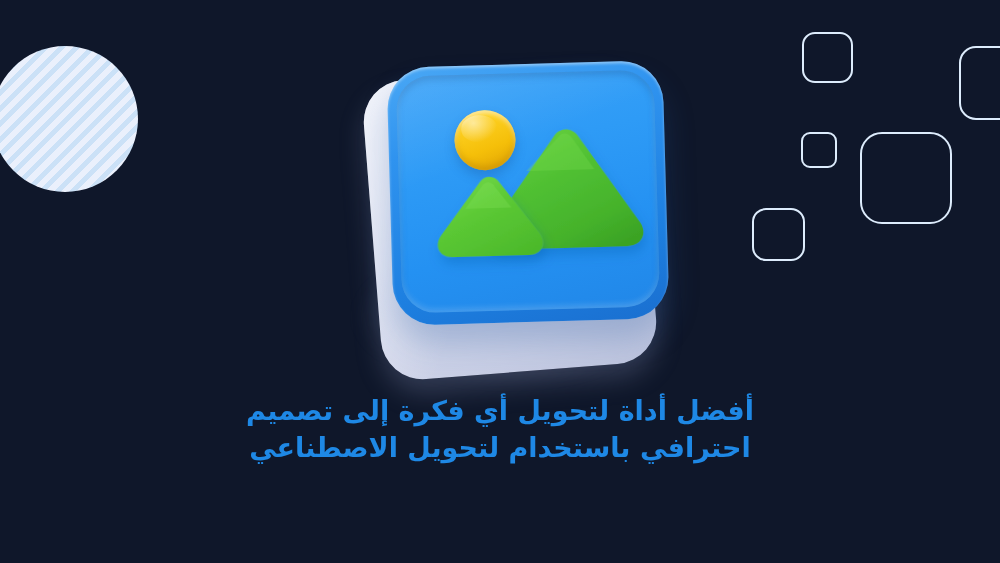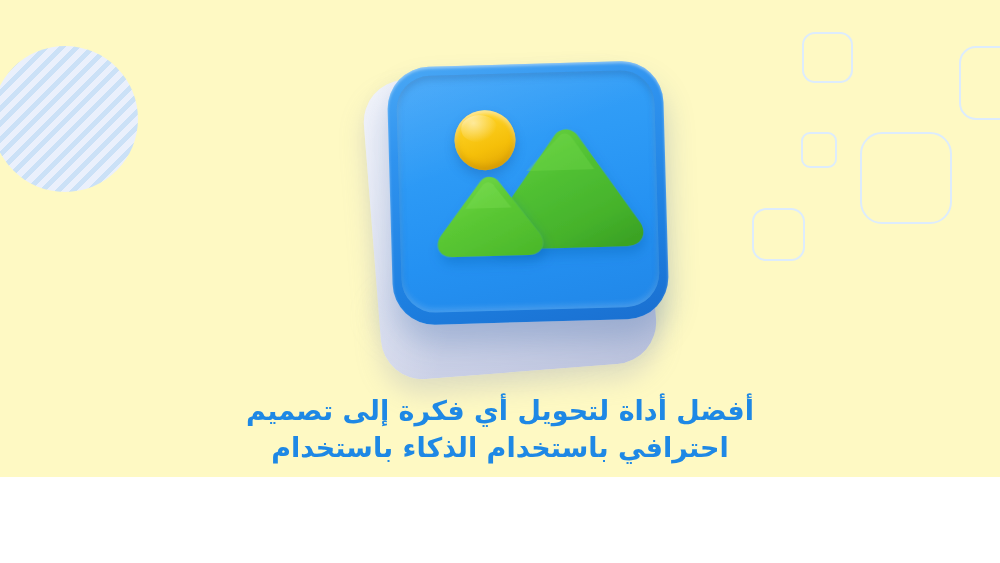--- a/index.html
+++ b/index.html
@@ -10,22 +10,22 @@
   body {
     width: 1000px;
     height: 563px;
     overflow: hidden;
     font-family: "DejaVu Sans", "Liberation Sans", sans-serif;
   }
 
   #stage {
     position: relative;
     width: 1000px;
-    height: 477px;
-    background: #fef9c3;
+    height: 563px;
+    background: #0f172a;
     overflow: hidden;
   }
 
   
   .striped-circle {
     position: absolute;
     left: -8px;
     top: 46px;
     width: 146px;
     height: 146px;
@@ -257,16 +257,16 @@
             <path d="M83 112 C 87 107, 93 107, 96 113 L 112 134 L 66 134 Z" fill="#8ce862" opacity="0.26"></path>
           </g>
         </svg>
 
       </div>
     </div>
   </div>
 
   <div class="headline">
     <span class="line">أفضل أداة لتحويل أي فكرة إلى تصميم</span>
-    <span class="line">احترافي باستخدام الذكاء باستخدام</span>
+    <span class="line">احترافي باستخدام لتحويل الاصطناعي</span>
   </div>
 
 </div>
 
 </body></html>

